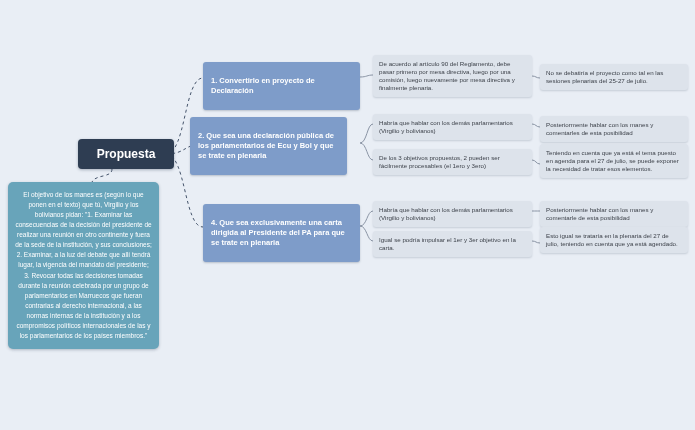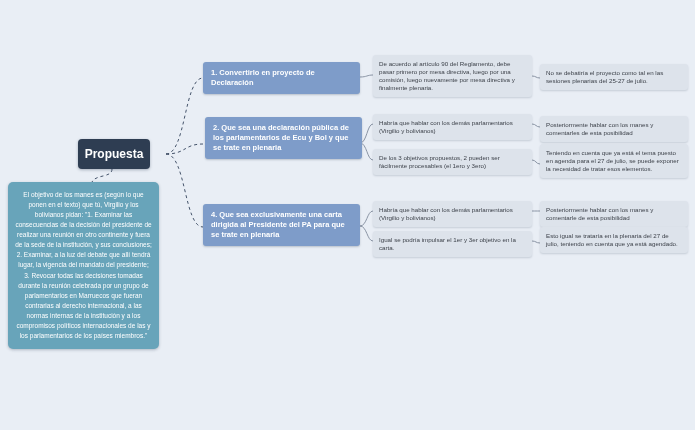--- a/index.html
+++ b/index.html
@@ -8,29 +8,29 @@
     font-family: "Liberation Sans", sans-serif;
     background: #e9eef5;
     overflow: hidden;
   }
   .canvas { position: relative; width: 695px; height: 430px; }
   .connectors { position: absolute; left: 0; top: 0; width: 695px; height: 430px; pointer-events: none; }
   .node { position: absolute; border-radius: 3px; }
   .root-node {
     background: #2e3d52; color: #ffffff;
     font-size: 12px; font-weight: bold;
-    width: 72px; height: 30px; line-height: 30px;
+    width: 96px; height: 30px; line-height: 30px;
     text-align: center; border-radius: 4px;
     box-shadow: 0 1px 3px rgba(40,55,80,0.35);
     cursor: pointer;
   }
   .branch-node {
     background: #7e9cc9; color: #ffffff;
     font-size: 7.5px; font-weight: bold; line-height: 1.35;
-    width: 157px; padding: 6px 8px;
+    width: 157px; padding: 14px 8px;
     box-shadow: 0 1px 2px rgba(40,55,80,0.25);
     cursor: pointer;
   }
   .leaf-node {
     background: #dde3eb; color: #3a3f47;
     font-size: 6.2px; line-height: 1.3;
     padding: 5px 6px;
     box-shadow: 0 1px 2px rgba(40,55,80,0.18);
     cursor: pointer;
   }
@@ -76,21 +76,21 @@
   <div class="node root-node" style="left:78px; top:139px;">Propuesta</div>
 
   <div class="node note-node">El objetivo de los manes es (según lo que ponen en el texto) que tú, Virgilio y los bolivianos pidan: "1. Examinar las consecuencias de la decisión del presidente de realizar una reunión en otro continente y fuera de la sede de la institución, y sus conclusiones;
 2. Examinar, a la luz del debate que allí tendrá lugar, la vigencia del mandato del presidente;
 3. Revocar todas las decisiones tomadas durante la reunión celebrada por un grupo de parlamentarios en Marruecos que fueran contrarias al derecho internacional, a las normas internas de la institución y a los compromisos políticos internacionales de las y los parlamentarios de los países miembros."</div>
 
   <div class="node branch-node" style="left:203px; top:62px;">1. Convertirlo en proyecto de Declaración</div>
   <div class="node leaf-node col2" style="top:55px;">De acuerdo al artículo 90 del Reglamento, debe pasar primero por mesa directiva, luego por una comisión, luego nuevamente por mesa directiva y finalmente plenaria.</div>
   <div class="node leaf-node col3" style="top:64px;">No se debatiría el proyecto como tal en las sesiones plenarias del 25-27 de julio.</div>
 
-  <div class="node branch-node" style="left:205px; top:117px;">2. Que sea una declaración pública de los parlamentarios de Ecu y Bol y que se trate en plenaria</div>
+  <div class="node branch-node" style="left:190px; top:117px;">2. Que sea una declaración pública de los parlamentarios de Ecu y Bol y que se trate en plenaria</div>
   <div class="node leaf-node col2" style="top:114px;">Habría que hablar con los demás parlamentarios (Virgilio y bolivianos)</div>
   <div class="node leaf-node col3" style="top:116px;">Posteriormente hablar con los manes y comentarles de esta posibilidad</div>
   <div class="node leaf-node col2" style="top:149px;">De los 3 objetivos propuestos, 2 pueden ser fácilmente procesables (el 1ero y 3ero)</div>
   <div class="node leaf-node col3" style="top:144px;">Teniendo en cuenta que ya está el tema puesto en agenda para el 27 de julio, se puede exponer la necesidad de tratar esos elementos.</div>
 
   <div class="node branch-node" style="left:203px; top:204px;">4. Que sea exclusivamente una carta dirigida al Presidente del PA para que se trate en plenaria</div>
   <div class="node leaf-node col2" style="top:201px;">Habría que hablar con los demás parlamentarios (Virgilio y bolivianos)</div>
   <div class="node leaf-node col3" style="top:201px;">Posteriormente hablar con los manes y comentarle de esta posibilidad</div>
   <div class="node leaf-node col2" style="top:231px;">Igual se podría impulsar el 1er y 3er objetivo en la carta.</div>
   <div class="node leaf-node col3" style="top:227px;">Esto igual se trataría en la plenaria del 27 de julio, teniendo en cuenta que ya está agendado.</div>

